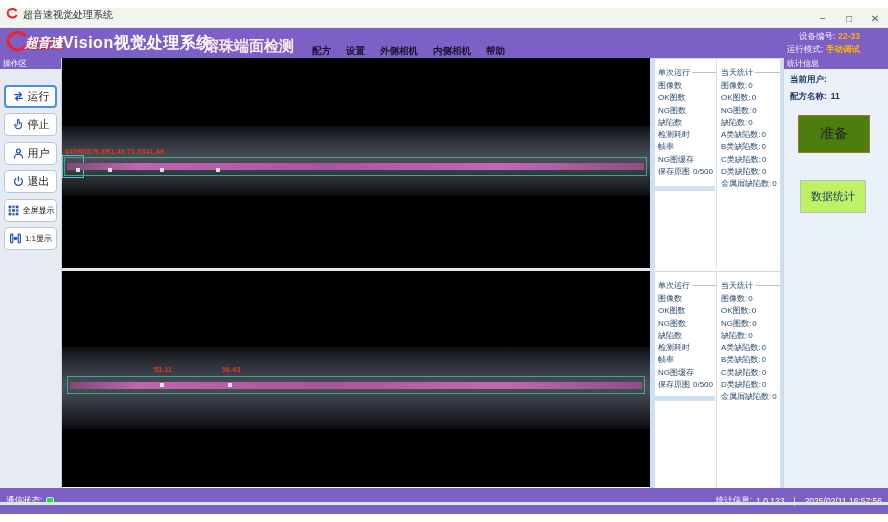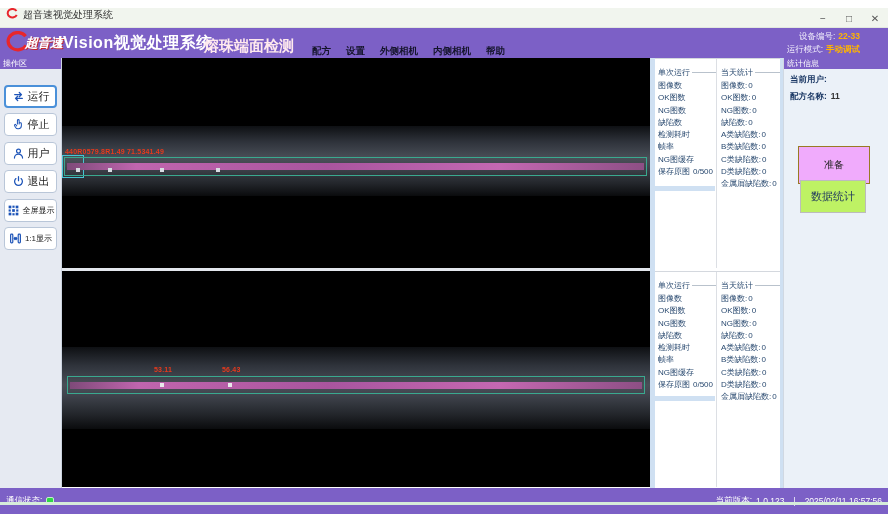--- a/index.html
+++ b/index.html
@@ -70,22 +70,22 @@
   .stats-title::after { content:""; flex:1; height:1px; background:#b9c2cc; min-width:4px; }
   .srow { font-size:8px; color:#2a4a70; height:12.3px; line-height:12.3px; white-space:nowrap; }
   .srow .val { margin-left:3px; } .srow .val0 { margin-left:1px; }
   .hscroll { position:absolute; left:0; width:60px; height:5px; background:#cfe0f2; }
   #stats1 .hscroll { top:127px; } #stats2 .hscroll { top:124px; }
 
   
   .info-panel { position:absolute; left:783px; top:58px; width:105px; height:430px; background:#ebf1f8; border-left:1px solid #d0d8e2; }
   .info-row { font-size:8.5px; color:#1d3a66; font-weight:bold; margin:5px 0 0 6px; white-space:nowrap; }
   .info-row .ival { color:#333; margin-left:4px; }
-  .btn-prepare { position:absolute; left:14px; top:57px; width:72px; height:38px; background:#f0abfc; border:1px solid #997a24;
-                 display:flex; align-items:center; justify-content:center; font-size:10px; color:#222; cursor:pointer;margin-top:31px; }
+  .btn-prepare { position:absolute; left:14px; top:57px; width:72px; height:38px; background:#4d7c0f; border:1px solid #997a24;
+                 display:flex; align-items:center; justify-content:center; font-size:14px; color:#222; cursor:pointer; }
   .btn-datastats { position:absolute; left:16px; top:122px; width:66px; height:33px; background:#bef264; border:1px solid #bcbcbc;
                    display:flex; align-items:center; justify-content:center; font-size:11px; color:#223a5e; cursor:pointer; }
 
   
   .statusbar { position:absolute; left:0; top:488px; width:888px; height:26px; background:#7c60c6;
                display:flex; align-items:center; font-size:8.5px; color:#fff; }
   .comm { margin-left:6px; display:flex; align-items:center; gap:4px; }
   .green-ind { width:8px; height:8px; background:#2fd646; border:1px solid #c4f0cb; border-radius:2px; }
   .sb-right { position:absolute; right:6px; display:flex; gap:9px; align-items:center; white-space:nowrap; }
   .sb-right .vlabel { margin-right:-5px; }
@@ -281,19 +281,19 @@
   <div class="btn-prepare">准备</div>
   <div class="btn-datastats">数据统计</div>
 </div>
 
 <div class="statusbar">
   <div class="comm">
     <span>通信状态:</span>
     <span class="green-ind"></span>
   </div>
   <div class="sb-right">
-    <span class="vlabel">当前版本:</span>
+    <span class="vlabel">统计信息:</span>
     <span>1.0.123</span>
     <span>|</span>
     <span>2025/02/11 16:57:56</span>
   </div>
 </div>
 <div class="bottom-edge"></div>
 
 </body></html>

